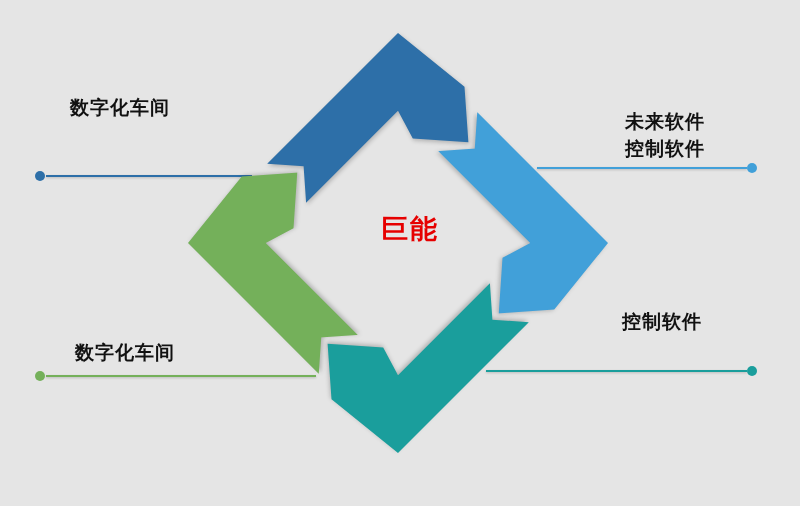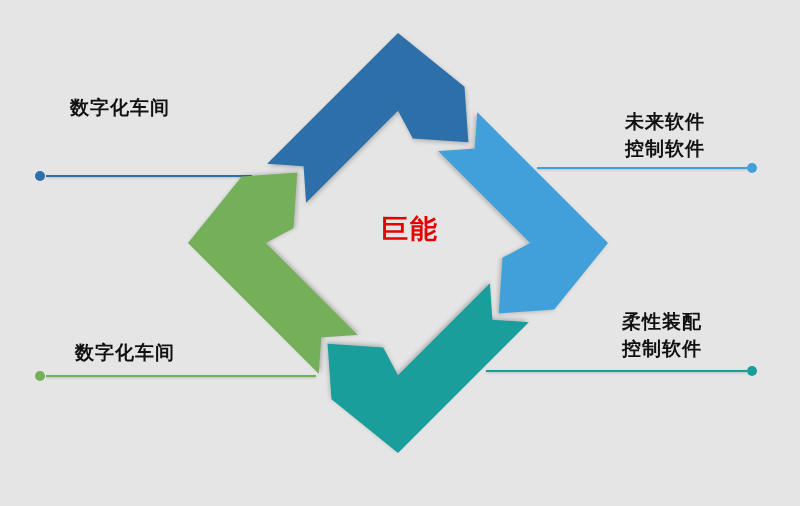--- a/index.html
+++ b/index.html
@@ -77,21 +77,20 @@
   <div class="label label-tl">
     <div>数字化车间</div>
   </div>
 
   <div class="label label-tr">
     <div>未来软件</div>
     <div>控制软件</div>
   </div>
 
   <div class="label label-br">
-    <div>柔性装配</div>
     <div>控制软件</div>
   </div>
 
   <div class="label label-bl">
     <div>数字化车间</div>
   </div>
 
   <div class="center-label" style="color: rgb(230, 0, 0);">
     <div>巨能</div>
   </div>

